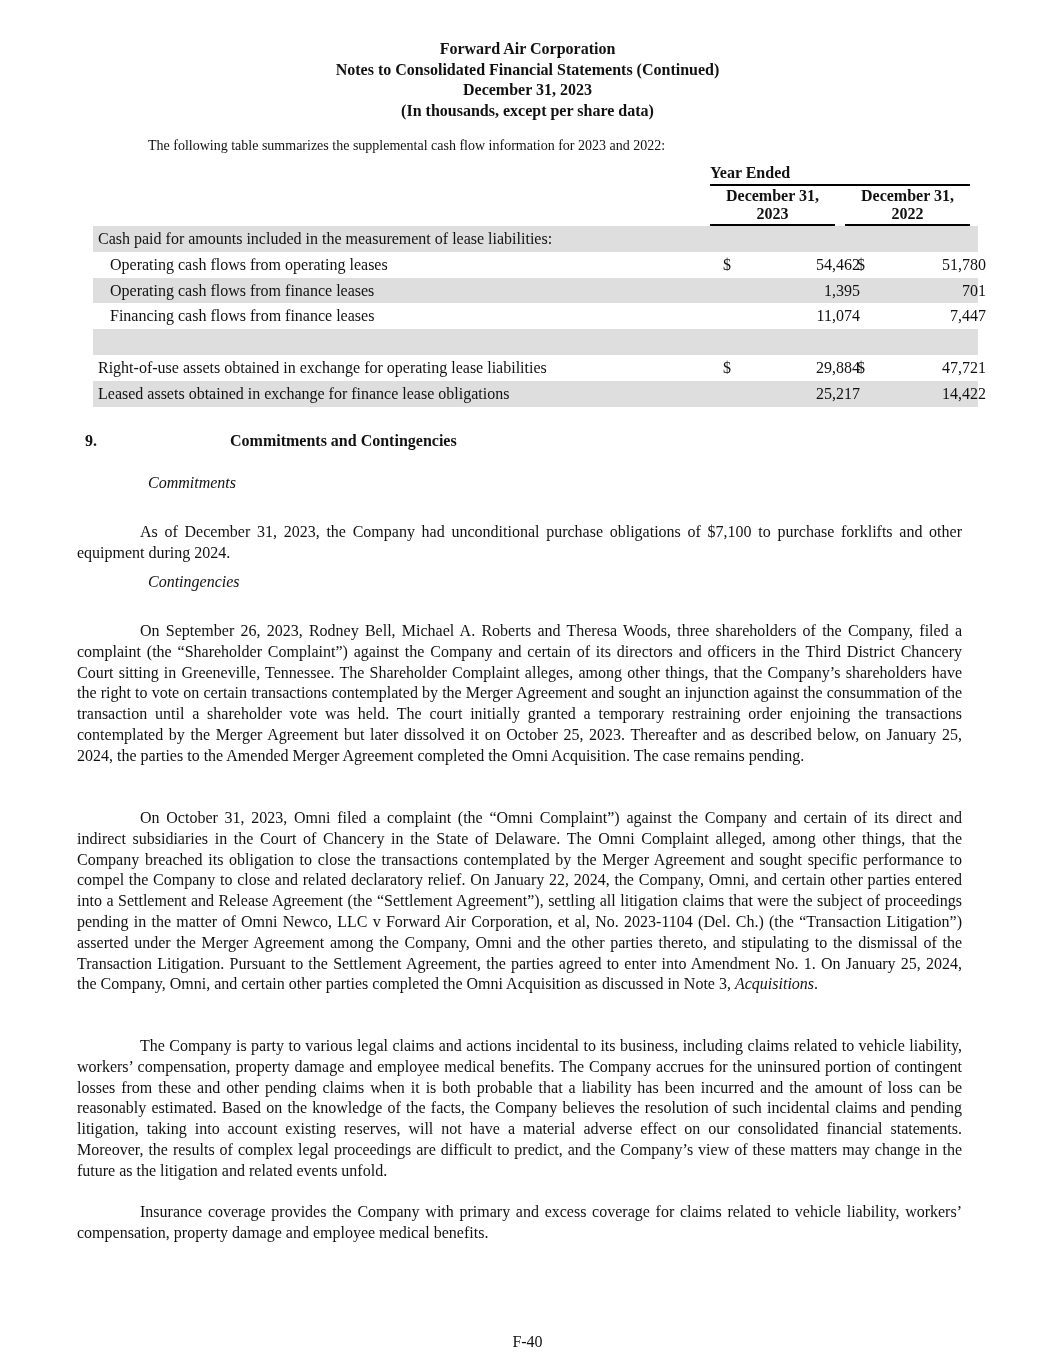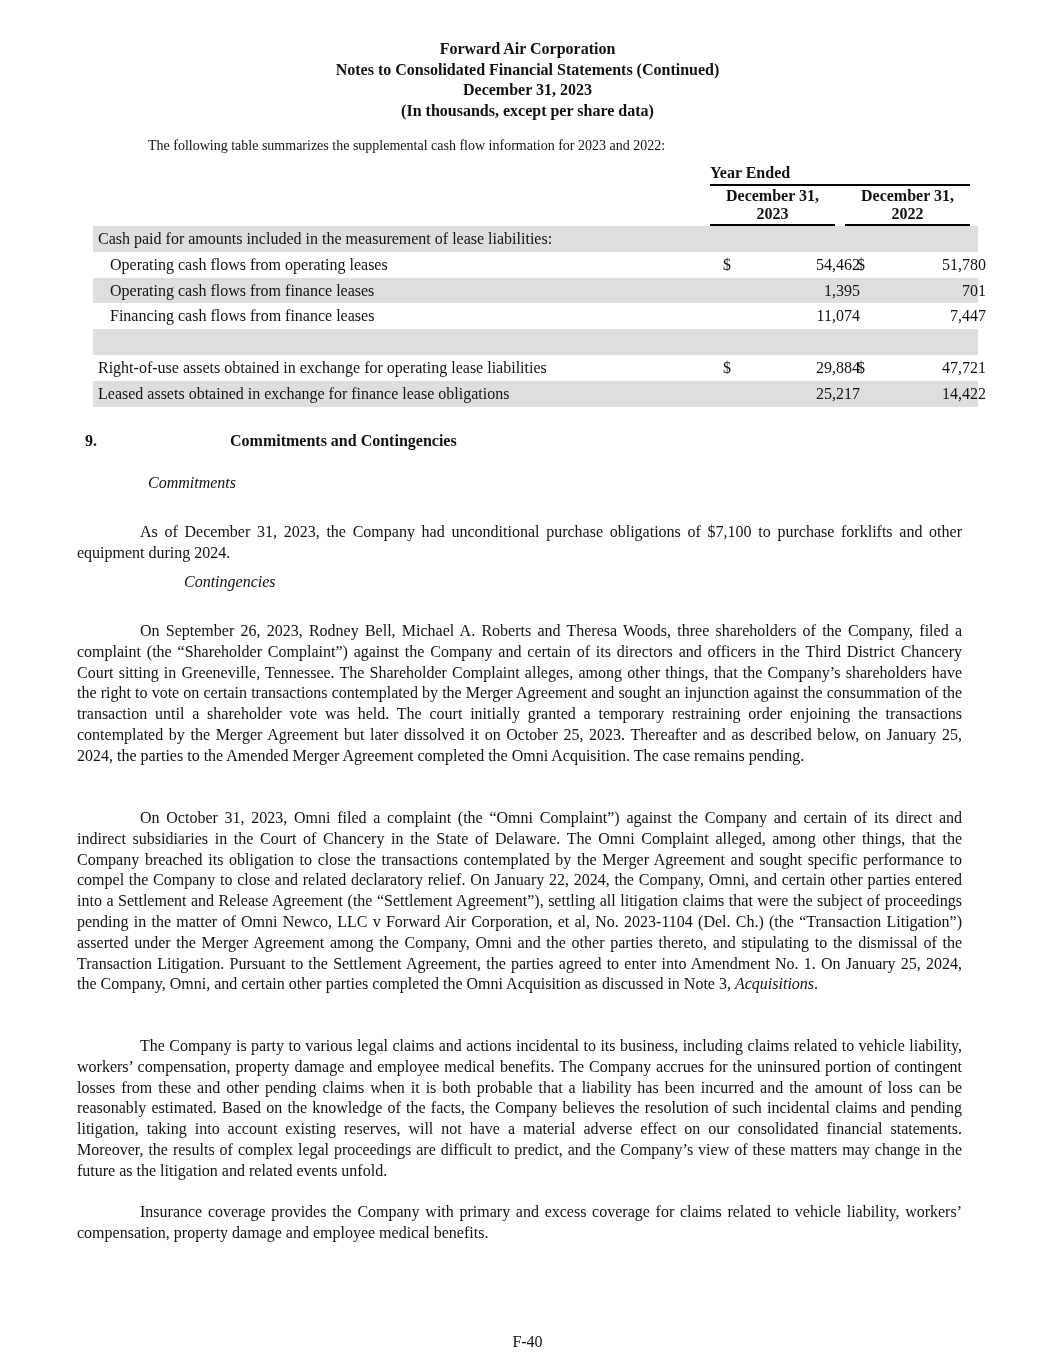--- a/index.html
+++ b/index.html
@@ -129,21 +129,21 @@
     </div>
   </div>
 </div>
 
 <div class="sec-num">9.</div>
 <div class="sec-title">Commitments and Contingencies</div>
 
 <div class="subhead" style="top:473px;">Commitments</div>
 <p class="para" style="top:514px;">As of December 31, 2023, the Company had unconditional purchase obligations of $7,100 to purchase forklifts and other equipment during 2024.</p>
 
-<div class="subhead" style="top:572px;margin-left:36px;">Contingencies</div>
+<div class="subhead" style="top:572px;">Contingencies</div>
 
 <p class="para" style="top:613px;">On September 26, 2023, Rodney Bell, Michael A. Roberts and Theresa Woods, three shareholders of the Company, filed a complaint (the “Shareholder Complaint”) against the Company and certain of its directors and officers in the Third District Chancery Court sitting in Greeneville, Tennessee. The Shareholder Complaint alleges, among other things, that the Company’s shareholders have the right to vote on certain transactions contemplated by the Merger Agreement and sought an injunction against the consummation of the transaction until a shareholder vote was held. The court initially granted a temporary restraining order enjoining the transactions contemplated by the Merger Agreement but later dissolved it on October 25, 2023. Thereafter and as described below, on January 25, 2024, the parties to the Amended Merger Agreement completed the Omni Acquisition. The case remains pending.</p>
 
 <p class="para" style="top:800px;"><span>On October 31, 2023, Omni filed a complaint (the “Omni Complaint”) against the Company and certain of its direct and indirect subsidiaries in the Court of Chancery in the State of Delaware. The Omni Complaint alleged, among other things, that the Company breached its obligation to close the transactions contemplated by the Merger Agreement and sought specific performance to compel the Company to close and related declaratory relief. On January 22, 2024, the Company, Omni, and certain other parties entered into a Settlement and Release Agreement (the “Settlement Agreement”), settling all litigation claims that were the subject of proceedings pending in the matter of Omni Newco, LLC v Forward Air Corporation, et al, No. 2023-1104 (Del. Ch.) (the “Transaction Litigation”) asserted under the Merger Agreement among the Company, Omni and the other parties thereto, and stipulating to the dismissal of the Transaction Litigation. Pursuant to the Settlement Agreement, the parties agreed to enter into Amendment No. 1. On January 25, 2024, the Company, Omni, and certain other parties completed the Omni Acquisition as discussed in Note 3, </span><i>Acquisitions</i><span>.</span></p>
 
 <p class="para" style="top:1028px;">The Company is party to various legal claims and actions incidental to its business, including claims related to vehicle liability, workers’ compensation, property damage and employee medical benefits. The Company accrues for the uninsured portion of contingent losses from these and other pending claims when it is both probable that a liability has been incurred and the amount of loss can be reasonably estimated. Based on the knowledge of the facts, the Company believes the resolution of such incidental claims and pending litigation, taking into account existing reserves, will not have a material adverse effect on our consolidated financial statements. Moreover, the results of complex legal proceedings are difficult to predict, and the Company’s view of these matters may change in the future as the litigation and related events unfold.</p>
 
 <p class="para" style="top:1194px;">Insurance coverage provides the Company with primary and excess coverage for claims related to vehicle liability, workers’ compensation, property damage and employee medical benefits.</p>
 
 <div class="footer">F-40</div>

